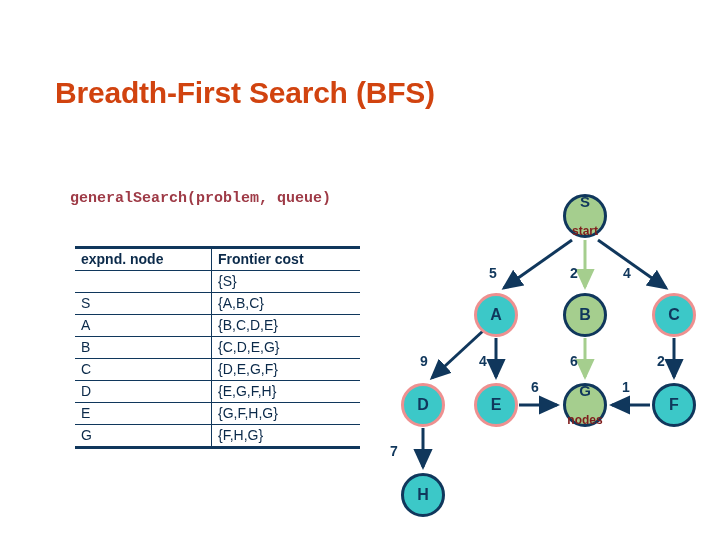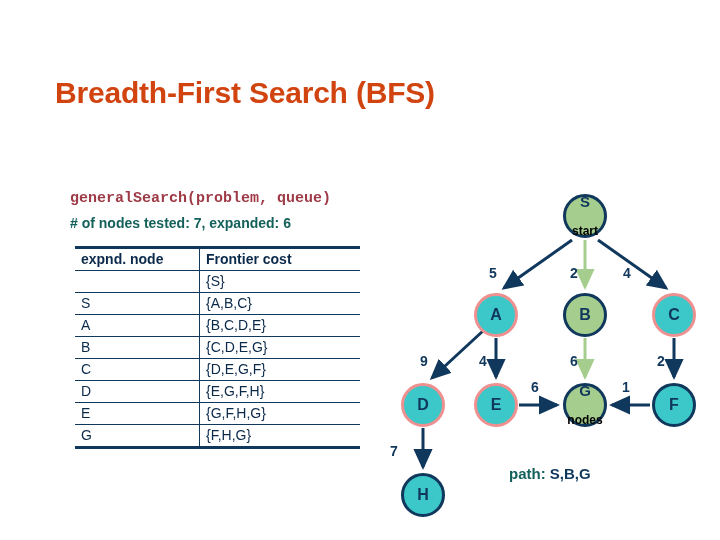--- a/index.html
+++ b/index.html
@@ -56,21 +56,21 @@
     position: absolute;
     left: 75px;
     top: 246px;
     width: 285px;
     border-collapse: collapse;
     font-size: 14px;
     color: #0B2A4A;
   }
   #trace-table tr { height: 22px; }
   #trace-table th, #trace-table td {
-    padding: 0 0 0 6px;
+    padding: 0 12px 0 6px;
     text-align: left;
     vertical-align: middle;
     border-bottom: 1.6px solid #10375C;
     white-space: nowrap;
     font-weight: normal;
     line-height: 21px;
   }
   #trace-table th {
     font-weight: bold;
     border-top: 3.4px solid #10375C;
@@ -101,21 +101,21 @@
     line-height: 1;
   }
   .node .nlabel {
     font-size: 16px;
     font-weight: bold;
     color: #10375C;
   }
   .node .nsub {
     font-size: 12px;
     font-weight: bold;
-    color: #000000;
+    color: #7f1d1d;
     margin-top: 16px;
   }
   .node.shrinklab .nlabel { font-size: 15px; margin-top: -1px; }
 
   .n-green-navy { background: #A5CE8E; border: 3px solid #10375C; }
   .n-cyan-pink  { background: #3CC8C8; border: 3px solid #EE9090; }
   .n-cyan-navy  { background: #3CC8C8; border: 3px solid #10375C; }
 
   .edge-label {
     position: absolute;
@@ -139,21 +139,20 @@
 </style>
 </head>
 <body>
 
 <div id="slide">
 
   <div id="title">Breadth-First Search (BFS)</div>
 
   <div id="code-line">generalSearch(problem, queue)</div>
 
-  <div id="stats-line"># of nodes tested: 7, expanded: 6</div>
 
   <table id="trace-table">
     <thead>
       <tr>
         <th class="col-node">expnd. node</th>
         <th>Frontier cost</th>
       </tr>
     </thead>
     <tbody id="trace-body">
         <tr>
@@ -260,19 +259,15 @@
       <span class="edge-label" style="left: 420px; top: 353px;">9</span>
       <span class="edge-label" style="left: 479px; top: 353px;">4</span>
       <span class="edge-label" style="left: 570px; top: 353px;">6</span>
       <span class="edge-label" style="left: 657px; top: 353px;">2</span>
       <span class="edge-label" style="left: 531px; top: 379px;">6</span>
       <span class="edge-label" style="left: 622px; top: 379px;">1</span>
       <span class="edge-label" style="left: 390px; top: 443px;">7</span>
     </div>
 
   <div id="path-block">
-    <div>
-      <span class="k">path:</span>
-      <span class="v">S,B,G</span>
-    </div>
   </div>
 
 </div>
 
 </body></html>

